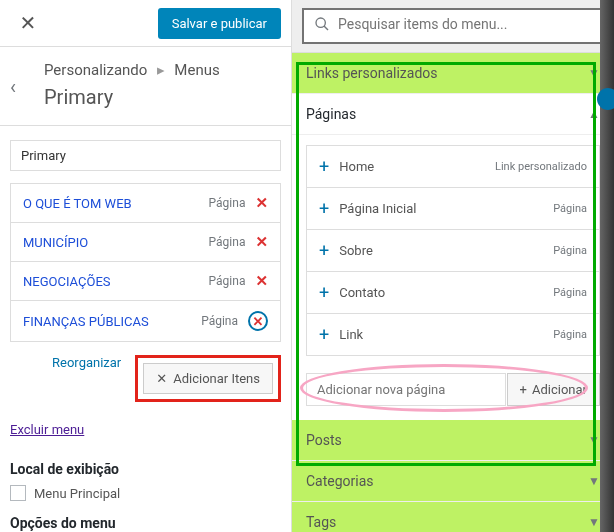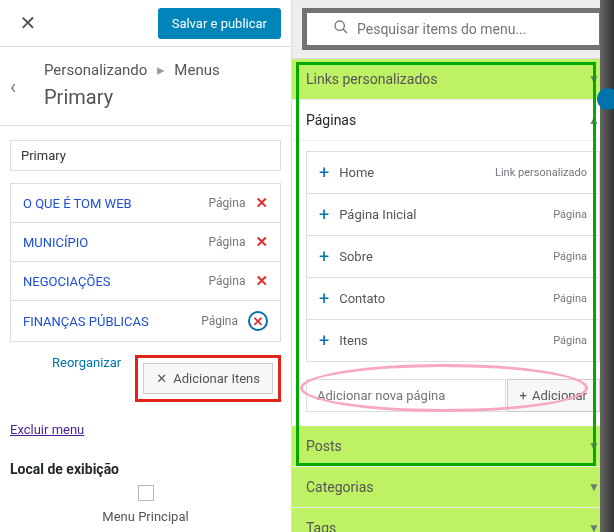--- a/index.html
+++ b/index.html
@@ -20,26 +20,26 @@
 .menu-item-right { display: flex; align-items: center; gap: 10px; }
 .menu-item-type { font-size: 12px; color: #72777c; }
 .remove-x { color: #dc3232; font-size: 15px; font-weight: bold; cursor: pointer; }
 .remove-x.circled { border: 2px solid #0073aa; border-radius: 50%; width: 20px; height: 20px; display: flex; align-items: center; justify-content: center; font-size: 13px; }
 .reorg-row { display: flex; justify-content: flex-end; gap: 14px; margin: 14px 10px 10px 10px; position: relative; }
 .reorg-link { color: #0073aa; font-size: 13px; cursor: pointer; }
 .add-items-btn { background: #f7f7f7; border: 1px solid #ccc; padding: 7px 12px; font-size: 13px; color: #555; cursor: pointer; display: flex; align-items: center; gap: 6px; }
 .red-box { border: 3px solid #e2231a; padding: 5px; }
 .excl-link { color: #4c1d95; text-decoration: underline; font-size: 13px; margin: 10px 10px; display: inline-block; cursor: pointer; }
 .section-label { font-weight: 700; color: #23282d; font-size: 14px; margin: 14px 10px 8px 10px; }
-.chk-row { display: flex; align-items: center; gap: 8px; margin: 0 10px 10px 10px; flex-direction: column; }
+.chk-row { display: flex; align-items: center; gap: 8px; margin: 0 10px 10px 10px; }
 .chk { width: 16px; height: 16px; border: 1px solid #b4b9be; background: #fff; }
 
 .right-panel { position: absolute; left: 292px; top: 0; width: 322px; height: 532px; background: #eee; }
 .search-wrap { background: #eee; padding: 8px 10px; }
-.search-box { background: #fff; border: 5px solid #737373; display: flex; align-items: center; padding: 6px 26px; gap: 8px; }
+.search-box { background: #fff; border: 2px solid #737373; display: flex; align-items: flex-start; padding: 6px 10px; gap: 8px; }
 .search-icon { font-size: 16px; color: #72777c; }
 .search-input { border: none; outline: none; font-size: 14px; color: #72777c; width: 100%; }
 .acc { border-top: 1px solid #ddd; }
 .acc-head { background: #fff; padding: 12px 14px; display: flex; justify-content: space-between; align-items: center; font-size: 14px; color: #23282d; border-bottom: 1px solid #eee; cursor: pointer; }
 .acc-head.gray { background: #bef264; color: #555; }
 .caret { color: #72777c; font-size: 12px; }
 .acc-body { background: #fff; padding: 10px 14px 14px 14px; position: relative; }
 .page-row { border: 1px solid #ddd; margin-bottom: -1px; padding: 10px 12px; display: flex; align-items: center; justify-content: space-between; background: #fff; cursor: pointer; }
 .page-row .pl { display: flex; align-items: center; gap: 10px; }
 .plus { color: #0073aa; font-size: 18px; font-weight: 400; }
@@ -176,21 +176,21 @@
       <div class="page-row">
         <span class="pl">
             <span class="plus">+</span>
             <span>Contato</span>
           </span>
         <span class="pt">Página</span>
       </div>
       <div class="page-row">
         <span class="pl">
             <span class="plus">+</span>
-            <span>Itens</span>
+            <span>Link</span>
           </span>
         <span class="pt">Página</span>
       </div>
 
       <div class="add-new-row">
         <input class="add-new-input" placeholder="Adicionar nova página" style="">
         <button class="add-new-btn">
           <span>+</span>
           <span>Adicionar</span>
         </button>

